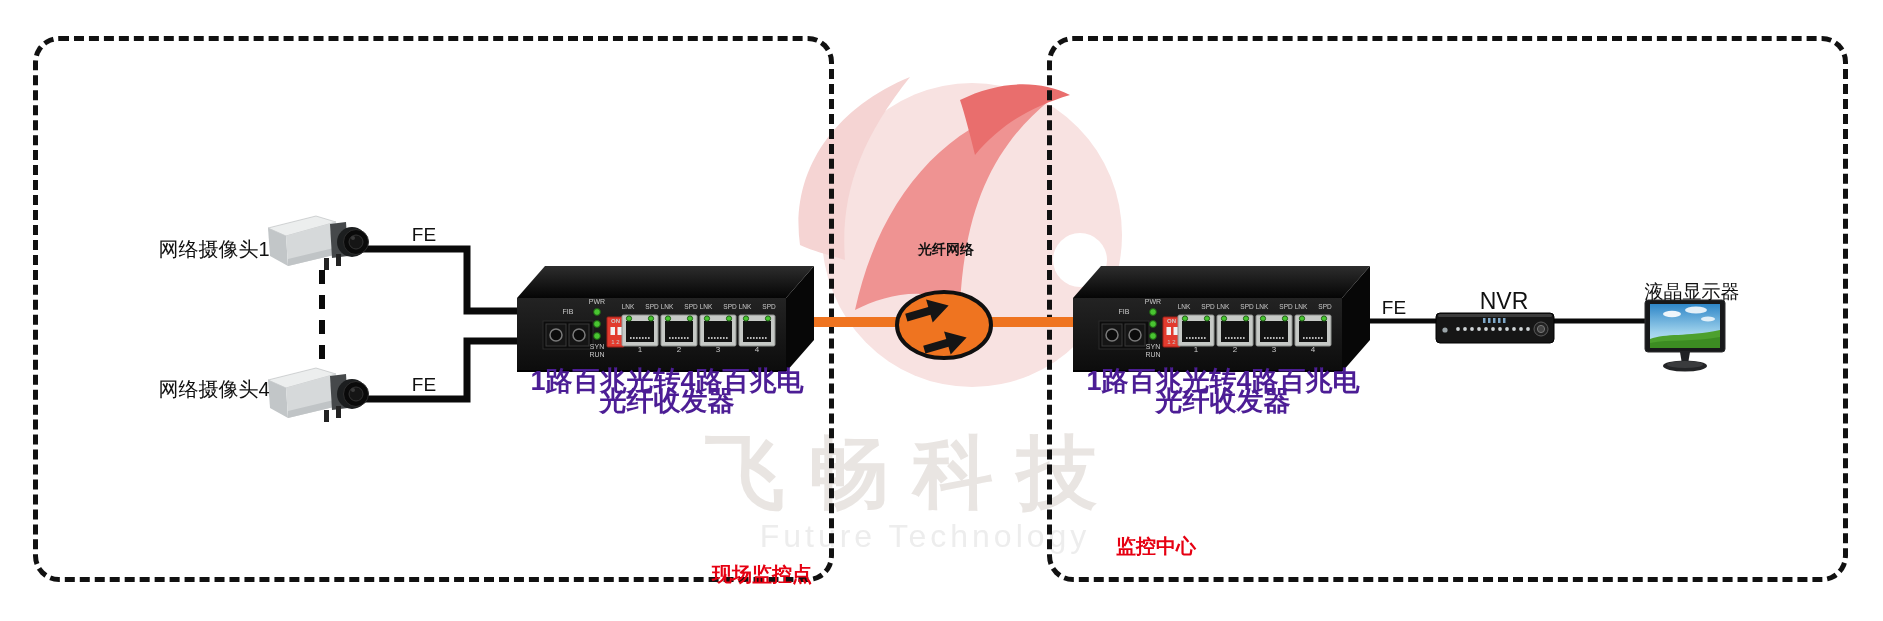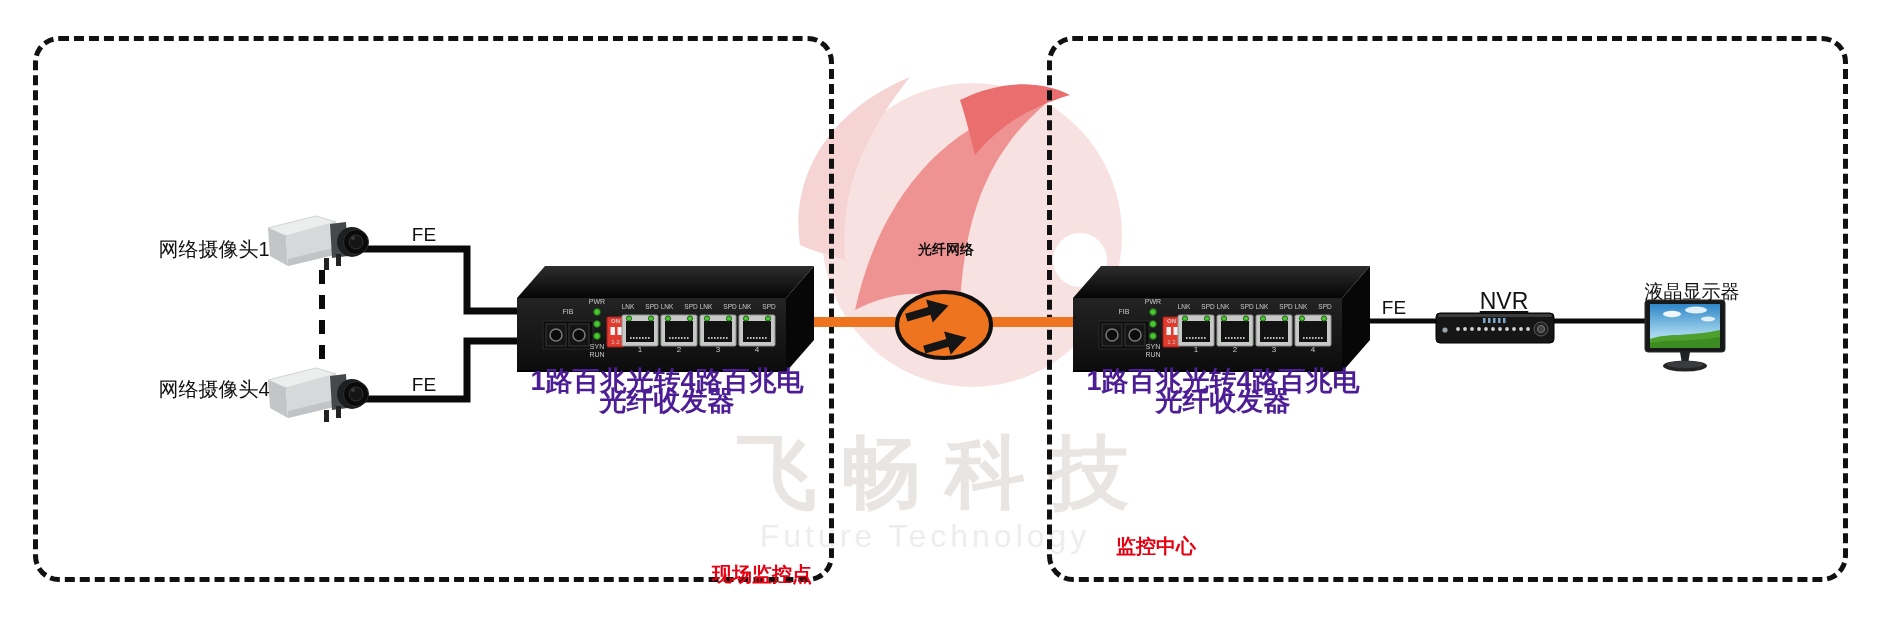--- a/index.html
+++ b/index.html
@@ -3,21 +3,21 @@
 <meta charset="utf-8">
 <style>
   html,body{margin:0;padding:0;background:#fff;}
   .stage{position:relative;width:1883px;height:621px;background:#fff;overflow:hidden;
          font-family:"Liberation Sans","DejaVu Sans",sans-serif;}
 
   
   .wm-logo{position:absolute;left:760px;top:55px;z-index:1;}
   .wm-cn{position:absolute;left:705px;top:420px;width:480px;z-index:1;
          font-size:80px;font-weight:bold;letter-spacing:24px;color:#e9e5e2;
-         text-align:center;white-space:nowrap;}
+         text-align:left;white-space:nowrap;}
   .wm-en{position:absolute;left:670px;top:518px;width:510px;z-index:1;
          font-size:32px;letter-spacing:4px;color:#ededed;text-align:center;white-space:nowrap;}
 
   
   .zone{position:absolute;top:36px;width:801px;height:546px;box-sizing:border-box;
         border:5px dashed #111;border-radius:26px;z-index:2;background:transparent;}
   .zone--site{left:33px;}
   .zone--center{left:1047px;}
   .zone-label{position:absolute;top:533px;width:150px;z-index:6;text-align:center;
         font-size:20px;font-weight:bold;color:#e60012;white-space:nowrap;}
@@ -27,21 +27,21 @@
   .wires{position:absolute;left:0;top:0;z-index:3;}
 
   
   .lbl{position:absolute;z-index:6;color:#111;text-align:center;white-space:nowrap;}
   .lbl-cam1{left:129px;top:236px;width:170px;font-size:20px;}
   .lbl-cam4{left:129px;top:376px;width:170px;font-size:20px;}
   .lbl-fe1{left:399px;top:224px;width:50px;font-size:19px;}
   .lbl-fe2{left:399px;top:374px;width:50px;font-size:19px;}
   .lbl-fiber{left:866px;top:241px;width:160px;font-size:14px;font-weight:bold;}
   .lbl-fe3{left:1369px;top:297px;width:50px;font-size:19px;}
-  .lbl-nvr{left:1454px;top:288px;width:100px;font-size:23px;text-decoration:underline;}
+  .lbl-nvr{left:1454px;top:288px;width:100px;font-size:23px;}
   .lbl-display{left:1602px;top:279px;width:180px;font-size:19px;}
 
   .caption{position:absolute;top:371px;width:300px;z-index:6;text-align:center;
            font-size:27px;font-weight:bold;color:#4c1d95;line-height:20px;}
   .caption--site{left:517px;}
   .caption--center{left:1073px;}
 
   
   .device{position:absolute;top:266px;width:300px;height:112px;z-index:5;}
   .device--site{left:517px;}

